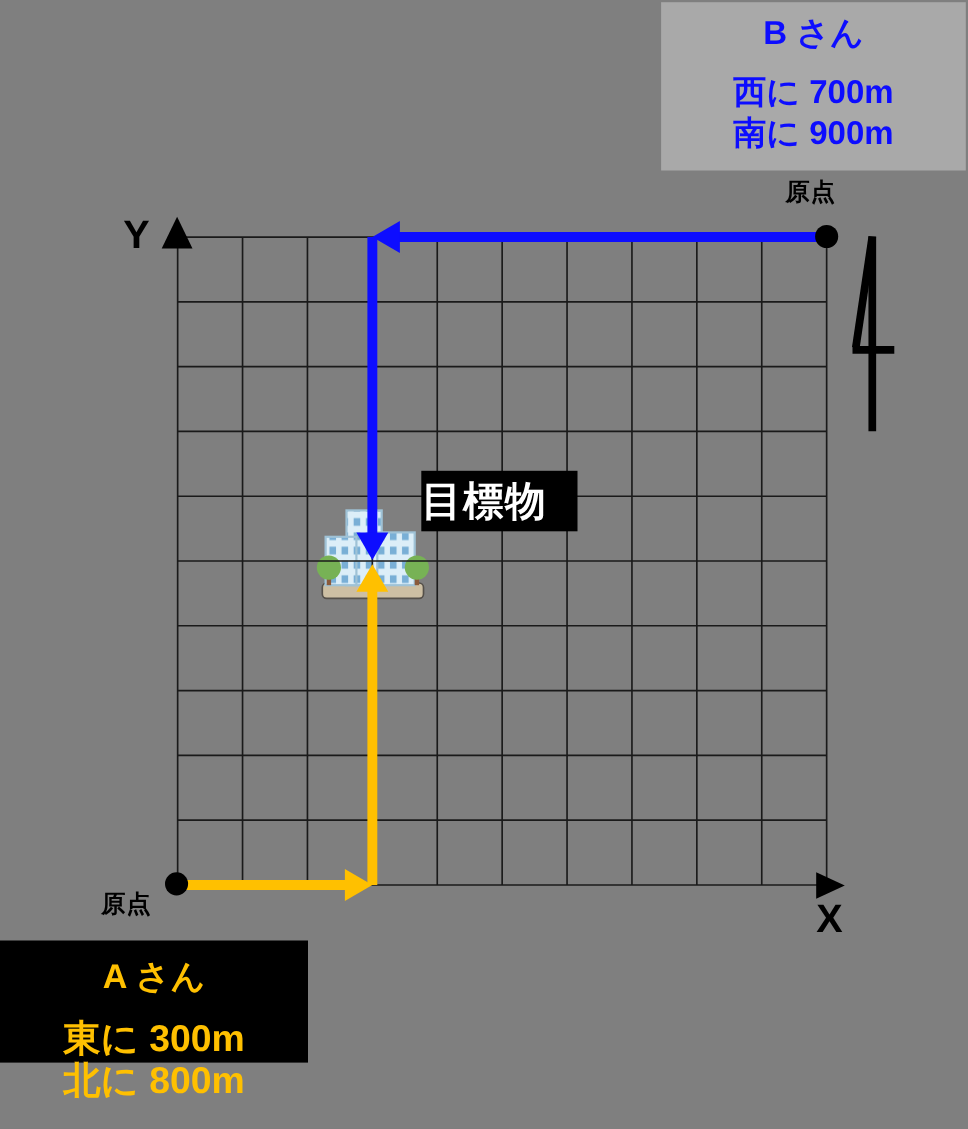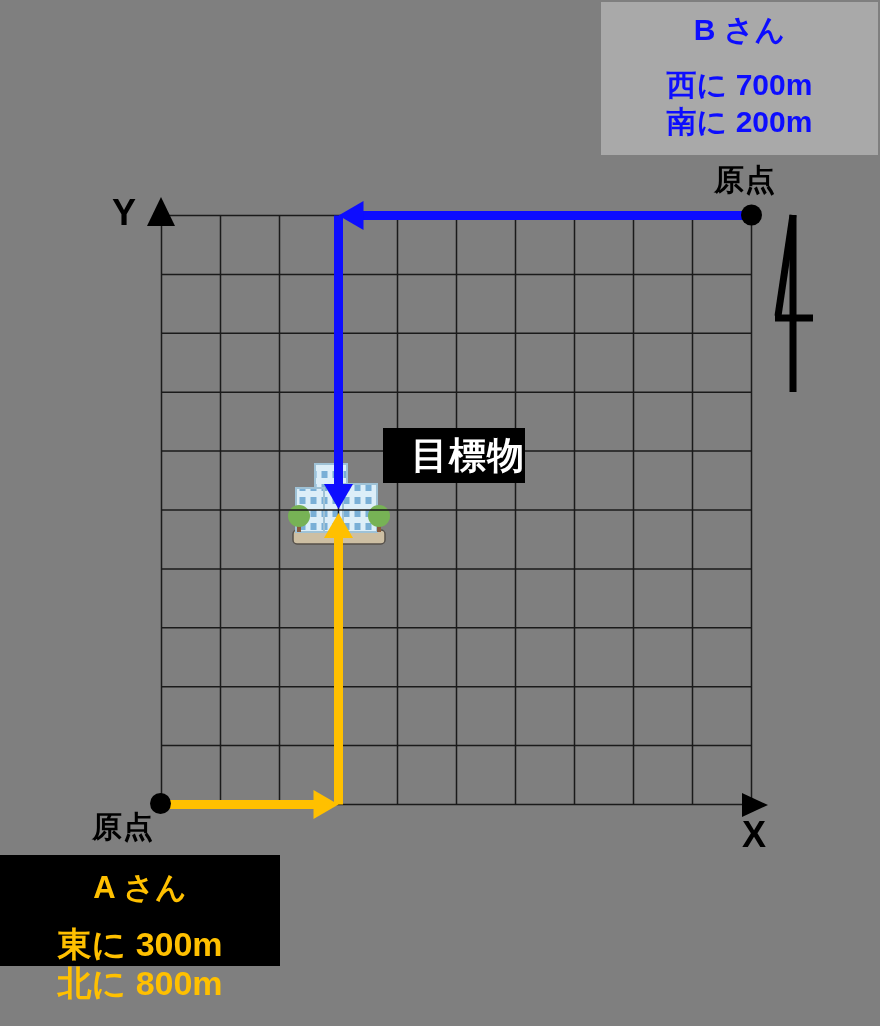--- a/index.html
+++ b/index.html
@@ -9,32 +9,32 @@
   }
   html,body{margin:0;padding:0;background:var(--background);}
   #stage{
     position:relative;width:880px;height:1026px;overflow:hidden;
     background:var(--background);
     font-family:"Liberation Sans","DejaVu Sans",sans-serif;
     font-weight:bold;
   }
   .abs{position:absolute;}
   #diagram-svg{left:0;top:0;}
-  .origin-label{font-size:30px;color:var(--label);letter-spacing:1px;white-space:nowrap;}
+  .origin-label{font-size:22px;color:var(--label);letter-spacing:1px;white-space:nowrap;}
   .axis-label{font-size:36px;color:var(--label);}
   .panel{display:flex;flex-direction:column;align-items:center;text-align:right;box-sizing:border-box;}
   #panel-b{left:601px;top:2px;width:277px;height:153px;background:var(--panel-b-bg);color:var(--blue);}
   #panel-b .panel-title{font-size:30px;margin-top:8px;}
   #panel-b .panel-moves{font-size:30px;line-height:1.22;margin-top:16px;}
   #panel-a{left:0;top:855px;width:280px;height:111px;background:var(--panel-a-bg);color:var(--yellow);}
   #panel-a .panel-title{font-size:31px;margin-top:12px;}
   #panel-a .panel-moves{font-size:34px;line-height:1.15;margin-top:16px;}
   #target-box{
     left:383px;top:428px;width:142px;height:55px;background:var(--target-bg);
-    color:var(--target-text);font-size:37px;display:flex;align-items:center;justify-content:flex-end;
+    color:var(--target-text);font-size:37px;display:flex;align-items:center;justify-content:flex-start;
     letter-spacing:1px;
   }
   #y-label{left:112px;top:192px;}
   #x-label{left:742px;top:814px;}
   #origin-label-top{left:714px;top:160px;}
   #origin-label-bottom{left:92px;top:807px;}
 </style>
 </head>
 <body>
 
@@ -116,21 +116,21 @@
   <div id="x-label" class="abs axis-label">X</div>
 
   <div id="target-box" class="abs">
     <span>目標物</span>
   </div>
 
   <div id="panel-b" class="abs panel">
     <div class="panel-title">B さん</div>
     <div class="panel-moves">
       <div>西に 700m</div>
-      <div>南に 200m</div>
+      <div>南に 900m</div>
     </div>
   </div>
 
   <div id="panel-a" class="abs panel">
     <div class="panel-title">A さん</div>
     <div class="panel-moves">
       <div>東に 300m</div>
       <div>北に 800m</div>
     </div>
   </div>

